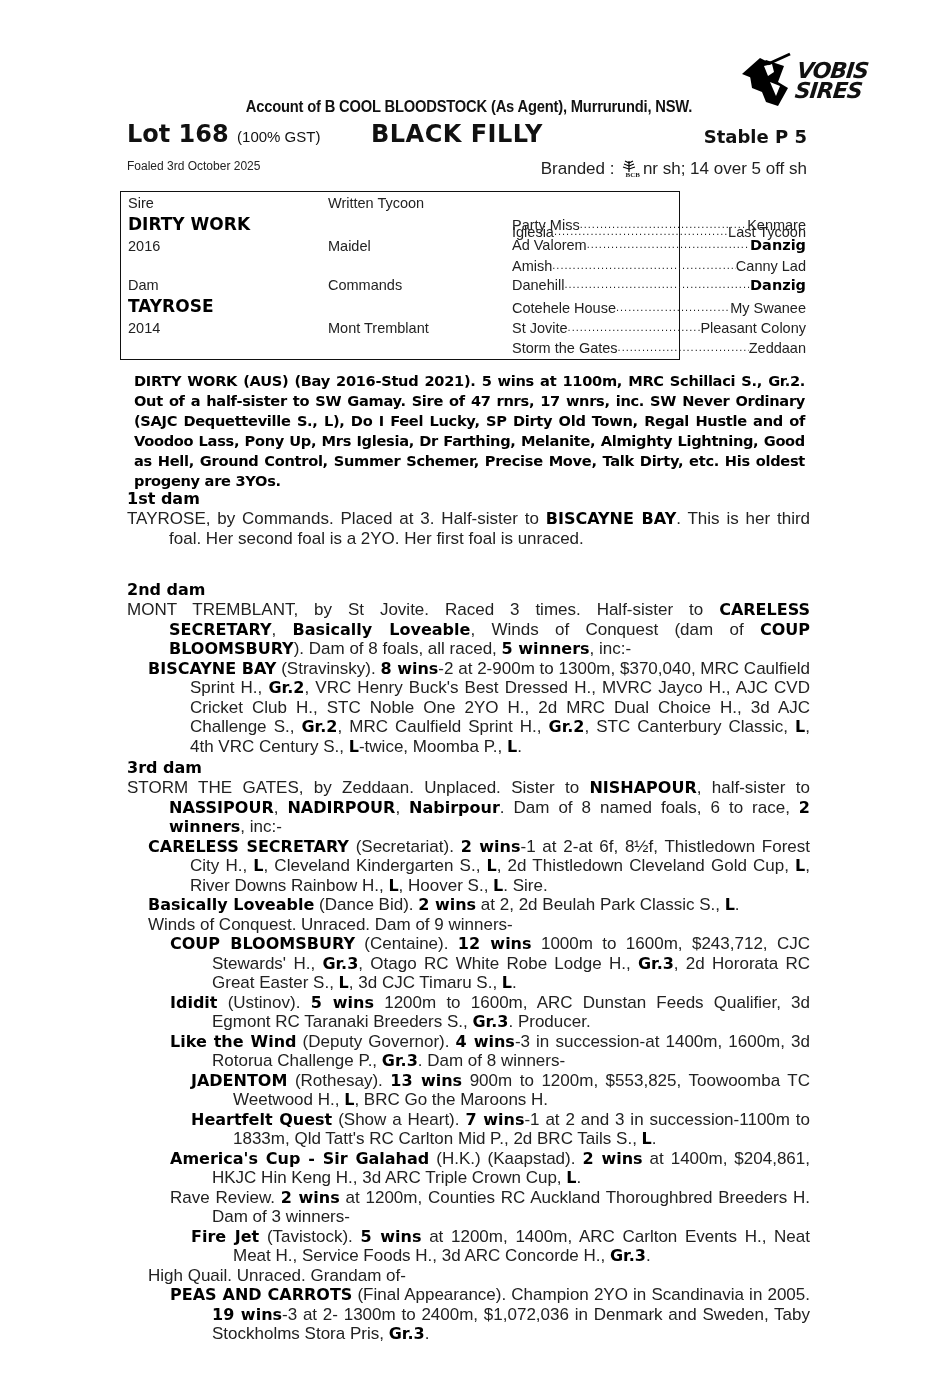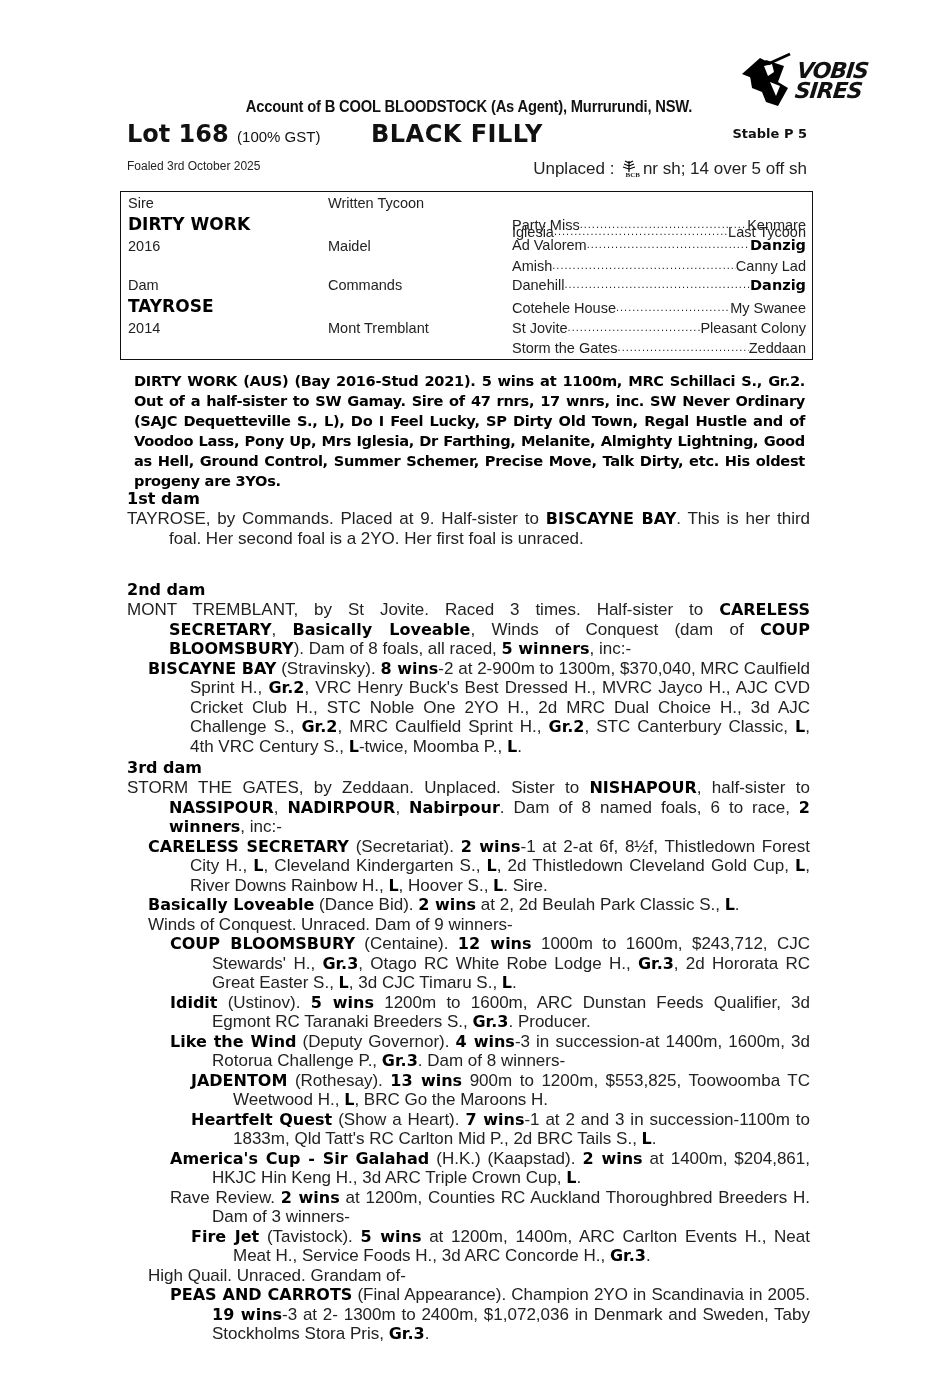--- a/index.html
+++ b/index.html
@@ -5,27 +5,27 @@
   html, body { margin:0; padding:0; background:#fff; }
   body { width:938px; height:1400px; position:relative; color:#111; font-family:"Liberation Sans", sans-serif; overflow:hidden; }
   .logo { position:absolute; left:738px; top:50px; width:140px; height:62px; display:flex; align-items:center; }
   .logo svg { width:56px; height:58px; }
   .logo-text { font-family:"DejaVu Sans", sans-serif; font-weight:bold; font-style:italic; font-size:22px; line-height:20px; letter-spacing:-1px; margin-left:2px; transform:skewX(-6deg); }
   .account { position:absolute; left:0; width:938px; top:98px; text-align:center; font-family:"Liberation Sans", sans-serif; font-weight:bold; font-size:16px; letter-spacing:-0.2px; transform:scaleX(0.92); transform-origin:468px 0; }
   .lotline { position:absolute; left:127px; top:120px; width:680px; height:32px; }
   .lot { position:absolute; left:0; top:0; font-family:"DejaVu Sans", sans-serif; font-weight:bold; font-size:24px; }
   .lot .gst { font-family:"Liberation Sans", sans-serif; font-weight:normal; font-size:15px; }
   .filly { position:absolute; left:244px; top:0; font-family:"DejaVu Sans", sans-serif; font-weight:bold; font-size:24px; letter-spacing:0.5px; }
-  .stable { position:absolute; right:0; top:6px; font-family:"DejaVu Sans", sans-serif; font-weight:bold; font-size:13px; }
+  .stable { position:absolute; right:0; top:6px; font-family:"DejaVu Sans", sans-serif; font-weight:bold; font-size:18px; }
   .foaled { position:absolute; left:127px; top:159px; font-size:12px; color:#222; }
   .branded { position:absolute; right:131px; top:159px; font-size:17px; color:#222; display:flex; align-items:center; }
   .brand-mark { display:inline-flex; flex-direction:column; align-items:center; margin:0 3px; line-height:1; }
   .brand-mark svg { width:16px; height:12px; }
   .brand-mark span { font-family:Liberation Serif, serif; font-size:7px; font-weight:bold;padding-left:8px; }
-  .pedigree { position:absolute; left:120px; top:191px; width:693px; height:169px; border:1.5px solid #111; box-sizing:border-box; }
+  .pedigree { position:absolute; left:120px; top:191px; width:560px; height:169px; border:1.5px solid #111; box-sizing:border-box; }
   .ped-row { position:absolute; height:20px; font-size:14.5px; color:#222; white-space:nowrap; }
   .ped-big { font-family:"DejaVu Sans", sans-serif; font-weight:bold; font-size:17px; color:#000; }
   .ped-gp { position:absolute; left:391px; width:294px; display:flex; font-size:14.5px; color:#222; }
   .ped-gp .l { white-space:nowrap; }
   .ped-gp .dots { flex:1; overflow:hidden; white-space:nowrap; letter-spacing:1px; font-size:11px; align-self:flex-end; padding-bottom:3px; }
   .ped-gp .r { white-space:nowrap; }
   .ped-gp .r.b { font-family:"DejaVu Sans", sans-serif; font-weight:bold; color:#000; font-size:14.5px; }
   .sire-note { position:absolute; left:134px; top:371px; width:671px; font-family:"DejaVu Sans", sans-serif; font-weight:bold; font-size:14.6px; line-height:20px; text-align:justify; letter-spacing:-0.3px; color:#000; }
   .section { position:absolute; left:127px; width:683px; }
   .sec-title { font-family:"DejaVu Sans", sans-serif; font-weight:bold; font-size:16px; color:#000; line-height:20px; }
@@ -59,21 +59,21 @@
   <div class="lot">
     <span>Lot 168</span>
     <span class="gst">(100% GST)</span>
   </div>
   <div class="filly">BLACK FILLY</div>
   <div class="stable">Stable P 5</div>
 </div>
 
 <div class="foaled">Foaled 3rd October 2025</div>
 <div class="branded">
-  <span>Unplaced :</span>
+  <span>Branded :</span>
   <span class="brand-mark">
     <svg viewBox="0 0 16 12">
       <line x1="8" y1="1" x2="8" y2="12" stroke="#000" stroke-width="1.2"></line>
       <path d="M8,3 L4,1 M8,3 L12,1 M8,6 L3,4 M8,6 L13,4 M8,9 L2,7 M8,9 L14,7" stroke="#000" stroke-width="1.2" fill="none"></path>
     </svg>
     <span>BCB</span>
   </span>
   <span>nr sh; 14 over 5 off sh</span>
 </div>
 
@@ -129,21 +129,21 @@
       <span class="l">Storm the Gates</span>
       <span class="dots">................................................................</span>
       <span class="r">Zeddaan</span>
     </div>
 </div>
 
 <div class="sire-note">DIRTY WORK (AUS) (Bay 2016-Stud 2021). 5 wins at 1100m, MRC Schillaci S., Gr.2. Out of a half-sister to SW Gamay. Sire of 47 rnrs, 17 wnrs, inc. SW Never Ordinary (SAJC Dequetteville S., L), Do I Feel Lucky, SP Dirty Old Town, Regal Hustle and of Voodoo Lass, Pony Up, Mrs Iglesia, Dr Farthing, Melanite, Almighty Lightning, Good as Hell, Ground Control, Summer Schemer, Precise Move, Talk Dirty, etc. His oldest progeny are 3YOs.</div>
 
 <div class="section" style="top:489px;">
   <div class="sec-title">1st dam</div>
-  <div class="para i0"><span>TAYROSE, by Commands. Placed at 9. Half-sister to </span><b>BISCAYNE BAY</b><span>. This is her third foal. Her second foal is a 2YO. Her first foal is unraced.</span></div>
+  <div class="para i0"><span>TAYROSE, by Commands. Placed at 3. Half-sister to </span><b>BISCAYNE BAY</b><span>. This is her third foal. Her second foal is a 2YO. Her first foal is unraced.</span></div>
 </div>
 
 <div class="section" style="top:566px;margin-top:14px;">
   <div class="sec-title">2nd dam</div>
   <div class="para i0"><span>MONT TREMBLANT, by St Jovite. Raced 3 times. Half-sister to </span><b>CARELESS SECRETARY</b><span>, </span><b>Basically Loveable</b><span>, Winds of Conquest (dam of </span><b>COUP BLOOMSBURY</b><span>). Dam of 8 foals, all raced, </span><b>5 winners</b><span>, inc:-</span></div>
   <div class="para i1"><b>BISCAYNE BAY</b><span> (Stravinsky). </span><b>8 wins</b><span>-2 at 2-900m to 1300m, $370,040, MRC Caulfield Sprint H., </span><b>Gr.2</b><span>, VRC Henry Buck's Best Dressed H., MVRC Jayco H., AJC CVD Cricket Club H., STC Noble One 2YO H., 2d MRC Dual Choice H., 3d AJC Challenge S., </span><b>Gr.2</b><span>, MRC Caulfield Sprint H., </span><b>Gr.2</b><span>, STC Canterbury Classic, </span><b>L</b><span>, 4th VRC Century S., </span><b>L</b><span>-twice, Moomba P., </span><b>L</b><span>.</span></div>
 </div>
 
 <div class="section" style="top:758px;">
   <div class="sec-title">3rd dam</div>

